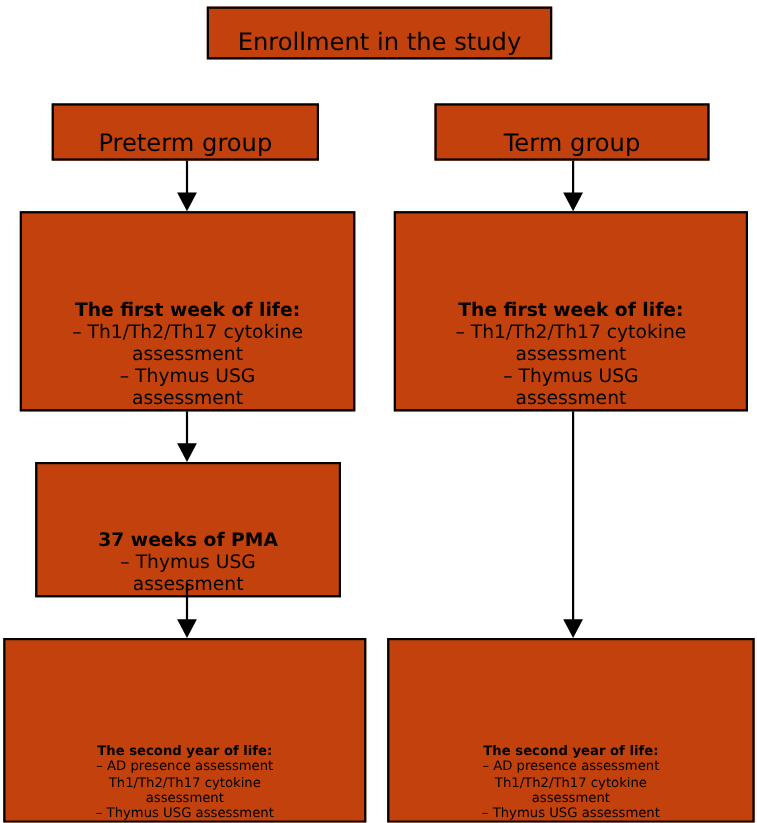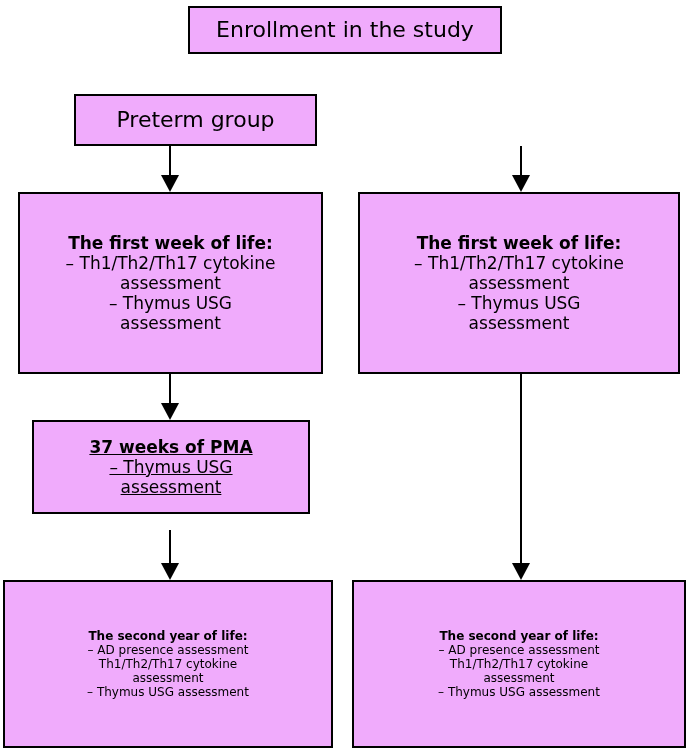--- a/index.html
+++ b/index.html
@@ -13,46 +13,46 @@
     height: 748px;
     background: #ffffff;
     font-family: "DejaVu Sans", "Liberation Sans", sans-serif;
     color: #000000;
     overflow: hidden;
   }
   .node {
     position: absolute;
     box-sizing: border-box;
     border: 2px solid #000000;
-    background: #f0abfc;
+    background: #c2410c;
     display: flex;
     flex-direction: column;
     align-items: center;
-    justify-content: center;
+    justify-content: flex-end;
     text-align: center;
     line-height: 1.18;
   }
   .node .line {
     display: block;
     white-space: nowrap;
   }
   .node .head {
     font-weight: bold;
   }
   .t22 { font-size: 22px; }
   .t21 { font-size: 17px; }
   .t20 { font-size: 12px; }
 
   
   #n-enrollment { left: 188px;  top: 6px;   width: 314px; height: 48px;  }
-  #n-preterm    { left: 47px;   top: 94px;  width: 243px; height: 52px; margin-left: 27px;  }
+  #n-preterm    { left: 47px;   top: 94px;  width: 243px; height: 52px;  }
   #n-term       { left: 395px;  top: 94px;  width: 250px; height: 52px;  }
   #n-pre-week1  { left: 18px;   top: 192px; width: 305px; height: 182px; }
   #n-term-week1 { left: 358px;  top: 192px; width: 322px; height: 182px; }
-  #n-pma37      { left: 32px;   top: 420px; width: 278px; height: 94px; text-decoration: underline; }
+  #n-pma37      { left: 32px;   top: 420px; width: 278px; height: 123px; }
   #n-pre-year2  { left: 3px;    top: 580px; width: 330px; height: 168px; }
   #n-term-year2 { left: 352px;  top: 580px; width: 334px; height: 168px; }
 
   
   .arrow {
     position: absolute;
   }
   .arrow .shaft {
     position: absolute;
     left: 50%;
@@ -89,20 +89,23 @@
 <div id="page">
 
   <div class="node t22" id="n-enrollment">
     <span class="line">Enrollment in the study</span>
   </div>
 
   <div class="node t22" id="n-preterm">
     <span class="line">Preterm group</span>
   </div>
 
+  <div class="node t22" id="n-term">
+    <span class="line">Term group</span>
+  </div>
 
   <div class="node t21" id="n-pre-week1">
     <span class="line head">The first week of life:</span>
     <span class="line">– Th1/Th2/Th17 cytokine</span>
     <span class="line">assessment</span>
     <span class="line">– Thymus USG</span>
     <span class="line">assessment</span>
   </div>
 
   <div class="node t21" id="n-term-week1">

